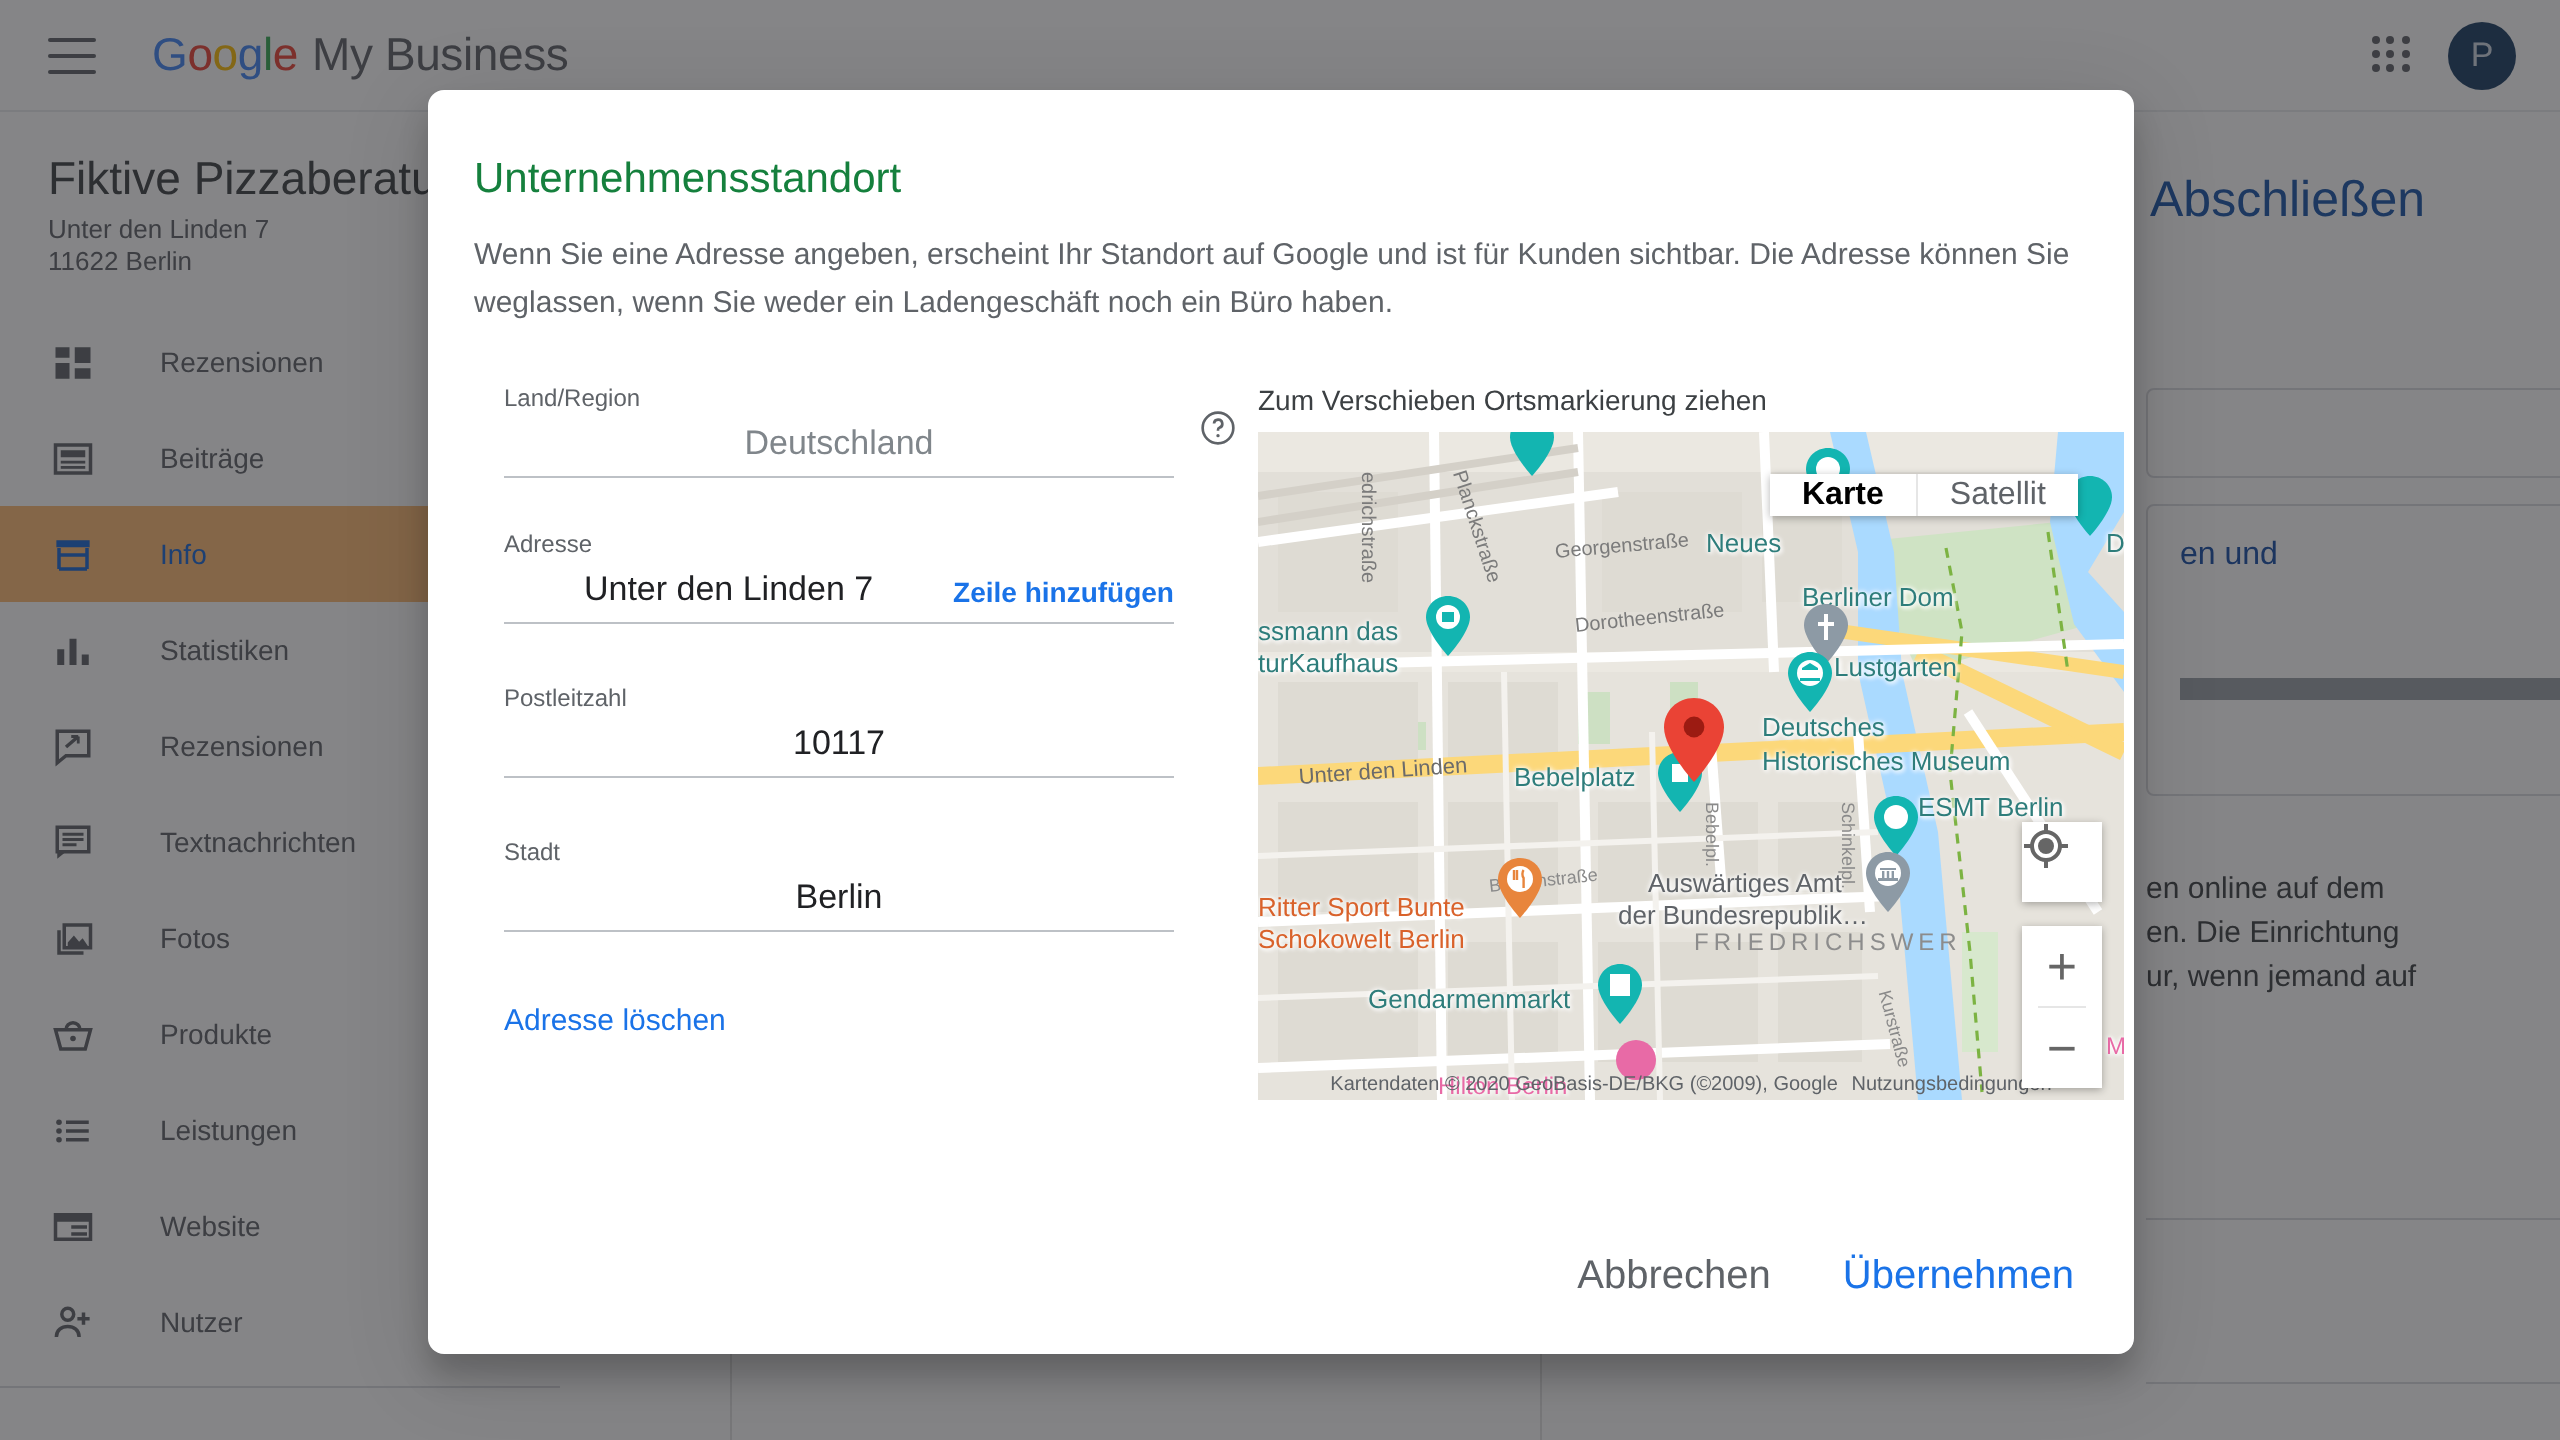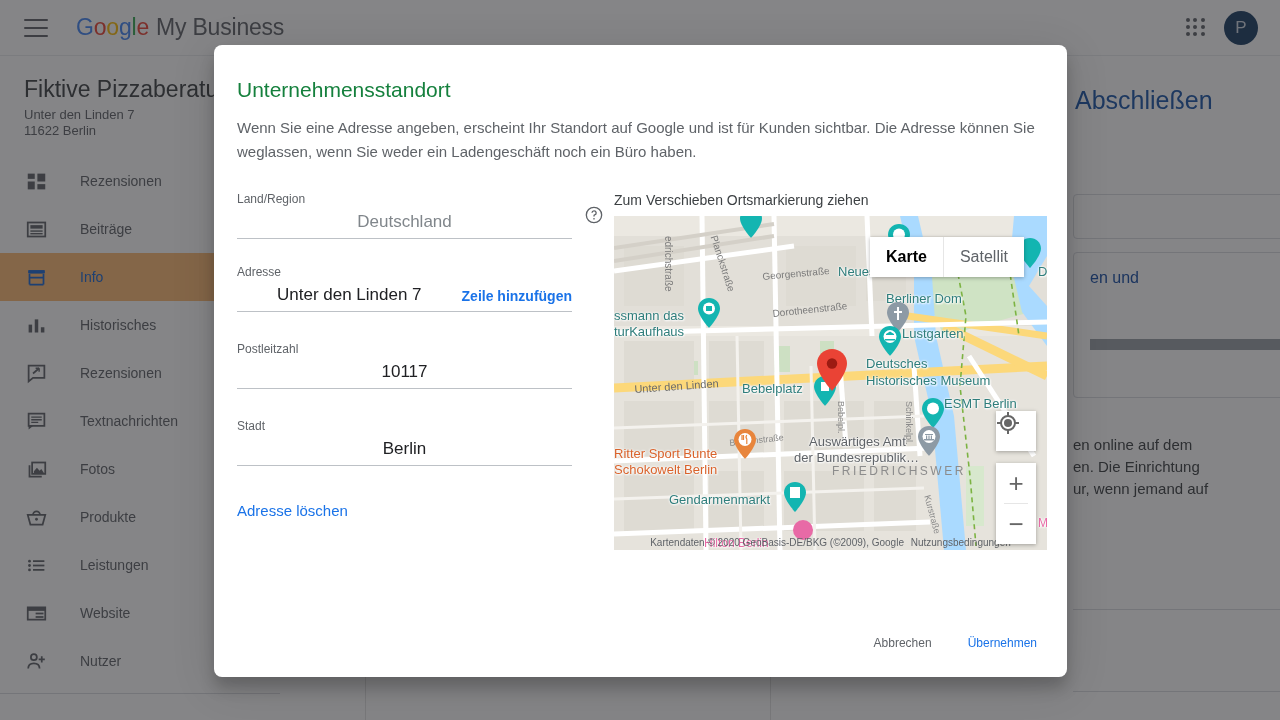--- a/index.html
+++ b/index.html
@@ -75,21 +75,21 @@
   
   .scrim { position:absolute; inset:0; background:rgba(32,33,36,0.55); }
   .dialog {
     position:absolute; left:214px; top:45px; width:853px; height:632px;
     background:#fff; border-radius:8px; box-shadow:0 11px 15px rgba(0,0,0,.2),0 9px 46px rgba(0,0,0,.12);
     padding:0; overflow:hidden;
   }
   .dlg-title { font-size:21px; color:#15803d; padding:33px 0 0 23px; font-weight:400; }
   .dlg-desc { font-size:15px; color:#5f6368; line-height:24px; padding:14px 30px 0 23px; }
 
-  .dlg-body { display:flex; padding:28px 23px 0 23px; }
+  .dlg-body { display:flex; padding:28px 23px 0 38px; }
   .col-left { width:352px; flex:0 0 352px; }
   .col-right { margin-left:25px; flex:1; }
 
   .field { position:relative; margin-bottom:26px; }
   .field .lbl { font-size:12px; color:#5f6368; margin-bottom:6px; }
   .field .row { display:flex; align-items:flex-end; border-bottom:1px solid #bdc1c6; padding-bottom:6px;text-align:center; }
   .field .val { font-size:17px; color:#202124; flex:1; }
   .field .val.muted { color:#80868b; }
   .field .act { color:#1a73e8; font-size:14px; font-weight:700; padding-bottom:1px; cursor:pointer; }
   .field.w-narrow .row { width:335px; }
@@ -97,42 +97,42 @@
   .delete-link { color:#1a73e8; font-size:15px; margin-top:36px; cursor:pointer; display:inline-block; }
 
   .map-hint { font-size:14px; color:#3c4043; margin-bottom:8px; }
   .map {
     position:relative; width:433px; height:334px; background:#e9e5dc; overflow:hidden;
     font-family:"Liberation Sans", sans-serif;
   }
   .map svg { position:absolute; inset:0; }
   .maptype {
     position:absolute; top:21px; left:256px; display:flex; background:#fff;
-    box-shadow:0 1px 4px rgba(0,0,0,.3); height:40px; z-index:6;
+    box-shadow:0 1px 4px rgba(0,0,0,.3); height:21px; z-index:6;
   }
   .maptype div { display:flex; align-items:center; padding:0 16px; font-size:16px; color:#5f6368; cursor:pointer; }
   .maptype div.sel { color:#000; font-weight:700; border-right:1px solid #e6e6e6; }
   .ctrl-locate {
     position:absolute; right:11px; top:195px; width:40px; height:40px; background:#fff;
     box-shadow:0 1px 4px rgba(0,0,0,.3); display:flex; align-items:center; justify-content:center; cursor:pointer; z-index:6;
   }
   .ctrl-zoom {
     position:absolute; right:11px; top:247px; width:40px; background:#fff;
     box-shadow:0 1px 4px rgba(0,0,0,.3); z-index:6;
   }
   .ctrl-zoom div { height:40px; display:flex; align-items:center; justify-content:center; cursor:pointer; font-size:26px; color:#666; }
   .ctrl-zoom .sep { height:1px; background:#e6e6e6; margin:0 8px; }
   .map-attr {
     position:absolute; left:0; right:0; bottom:2px; text-align:center;
     font-size:10px; color:#5f6368; z-index:5;
   }
   .map-attr span { margin:0 2px; }
 
   .dlg-actions { position:absolute; right:16px; bottom:17px; display:flex; align-items:center; gap:8px; }
-  .dlg-actions .btn { font-size:12px; padding:10px 14px; cursor:pointer; }
+  .dlg-actions .btn { font-size:20px; padding:10px 14px; cursor:pointer; }
   .btn-cancel { color:#5f6368; }
   .btn-apply { color:#1a73e8; }
 
   .pin-red { position:absolute; z-index:4; }
   .pin-teal { position:absolute; z-index:3; }
   .mlabel { position:absolute; z-index:3; white-space:nowrap; }
 </style>
 </head>
 <body>
 
@@ -206,21 +206,21 @@
           <span>Info</span>
         </div>
         <div class="nav-item">
           <span class="ico">
               <svg class="gl" width="21" height="21" viewBox="0 0 24 24">
                 <rect x="3" y="11" width="4" height="9" fill="#5f6368"></rect>
                 <rect x="10" y="5" width="4" height="15" fill="#5f6368"></rect>
                 <rect x="17" y="14" width="4" height="6" fill="#5f6368"></rect>
               </svg>
             </span>
-          <span>Historisches</span>
+          <span>Statistiken</span>
         </div>
         <div class="nav-item">
           <span class="ico">
               <svg class="gl" width="21" height="21" viewBox="0 0 24 24">
                 <path d="M3 3h18v14H8l-5 4z" fill="none" stroke="#5f6368" stroke-width="2"></path>
                 <path d="M8 12l7-6" stroke="#5f6368" stroke-width="2"></path>
                 <path d="M15 6h-4M15 6v4" stroke="#5f6368" stroke-width="1.6"></path>
               </svg>
             </span>
           <span>Rezensionen</span>

